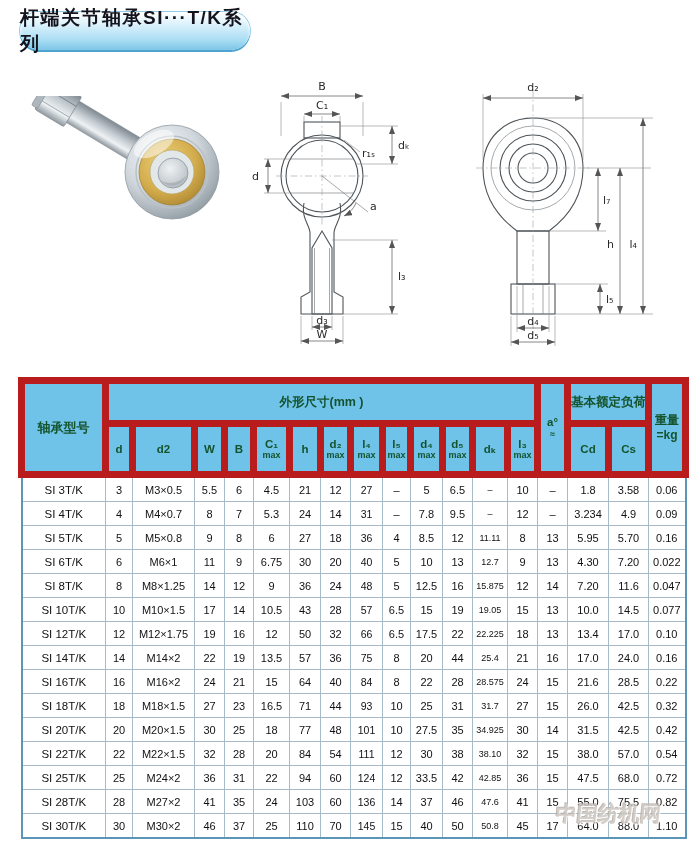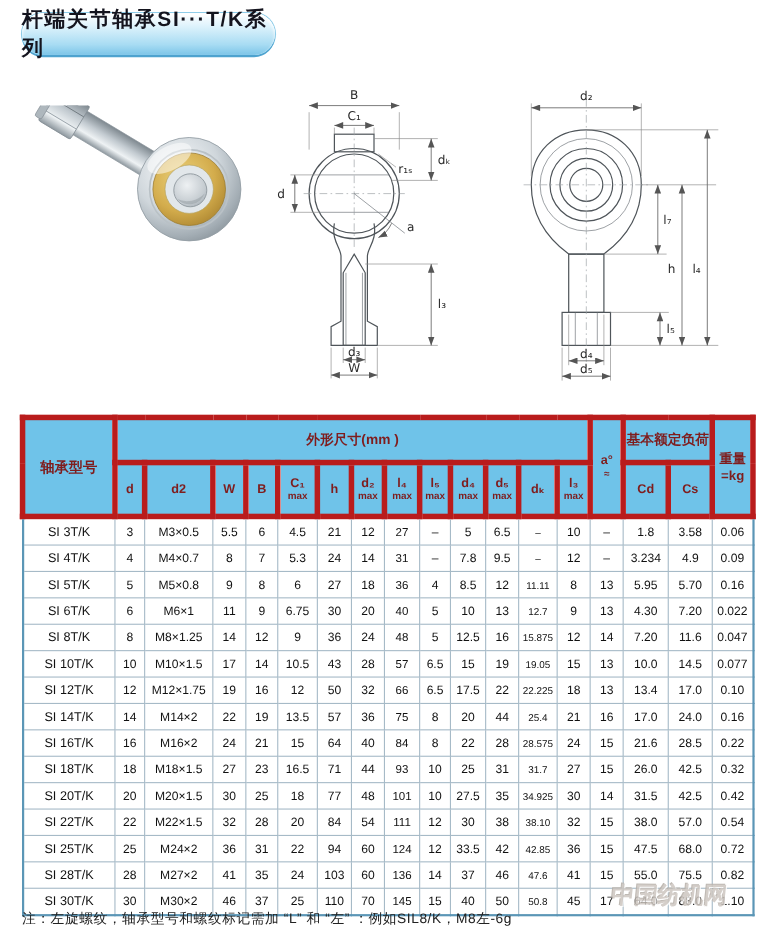--- a/index.html
+++ b/index.html
@@ -23,21 +23,21 @@
   .out{stroke:#4f555a;stroke-width:1.1;fill:none;}
   .thin{stroke:#6a7075;stroke-width:0.6;fill:none;}
   .cl{stroke:#9a9fa3;stroke-width:0.6;stroke-dasharray:7 3 1.5 3;fill:none;}
   text.dlbl{font-size:11px;fill:#2a2a2a;font-family:"DejaVu Sans",sans-serif;}
 
   
   .tbl-wrap{position:absolute;left:18px;top:377px;}
   table{border-collapse:collapse;table-layout:fixed;width:664px;background:#fff;
         border:2px solid #5b96b6;}
   th,td{padding:0;text-align:center;vertical-align:middle;overflow:hidden;white-space:nowrap;}
-  thead th{background:#6fc3e9;border:5px solid #b91c1c;color:#7f1d1d;font-weight:bold;}
+  thead th{background:#6fc3e9;border:7px solid #b91c1c;color:#14532d;font-weight:bold;}
   th.group{font-size:12.5px;height:36px;}
   th.model-h{font-size:13px;}
   th.wt-h{font-size:12px;line-height:1.25;margin-top:20px;}
   tr.subhead th{height:44px;}
   .sym{font-size:11.5px;line-height:1.1;}
   .maxl{font-size:9px;font-weight:bold;line-height:1;margin-top:1px;}
   tbody td{border:1px solid #a6bac7;height:23px;font-size:11px;color:#111;background:#fff;}
   tbody td:first-child{font-size:11.5px;}
   tbody td:nth-child(13){font-size:9px;}
   tbody td:nth-child(9){font-size:10.5px;}
@@ -613,16 +613,15 @@
             <td>45</td>
             <td>17</td>
             <td>64.0</td>
             <td>88.0</td>
             <td>1.10</td>
           </tr>
         </tbody>
     </table>
   </div>
 
-  <div class="footnote">注：左旋螺纹，轴承型号和螺纹标记需加 “L” 和 “左” ：例如SIL8/K，M8左-6g</div>
 
   <div class="wm">中国纺机网</div>
 </div>
 
 </body></html>

